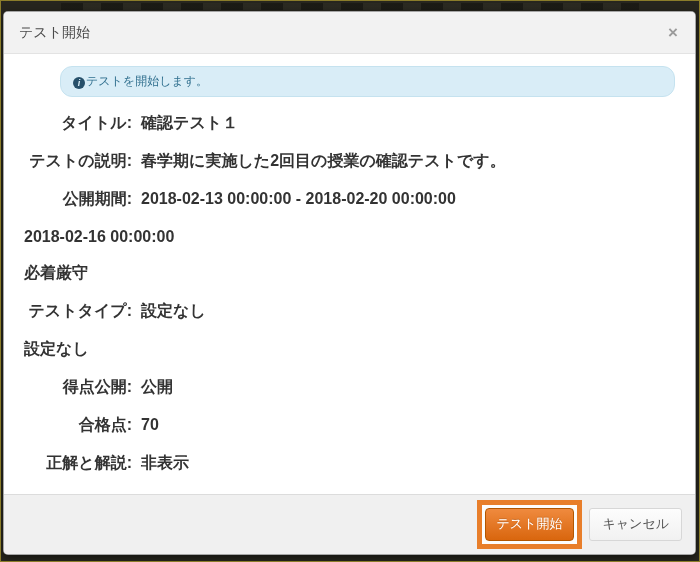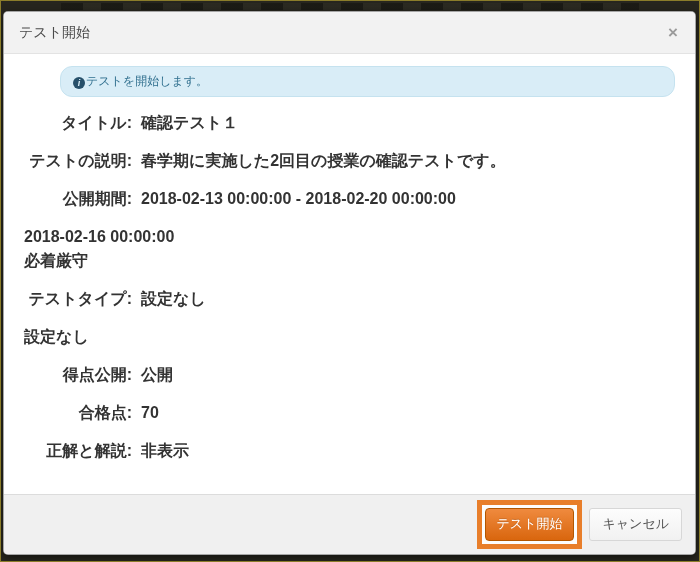--- a/index.html
+++ b/index.html
@@ -66,21 +66,21 @@
     text-align: center; vertical-align: -1px; margin-right: 1px;
   }
   .fields { font-size: 16px; color: #333; }
   .field-row { display: flex; margin-bottom: 22px; line-height: 16px; }
   .field-label {
     flex: 0 0 108px; text-align: right; font-weight: bold; color: #333;
     margin-right: 9px; white-space: nowrap;
   }
   .field-values { flex: 1 1 auto; }
   .field-value { color: #333; font-weight: bold; }
-  .field-value.secondary { margin-top: 8px; }
+  .field-value.secondary { margin-top: 20px; }
   .modal-footer {
     flex: 0 0 auto;
     background: #f0f0f0;
     border-top: 1px solid #dcdcdc;
     padding: 5px 13px;
     display: flex; justify-content: flex-end; align-items: center;
     min-height: 50px;
   }
   .highlight-ring {
     display: inline-block;

